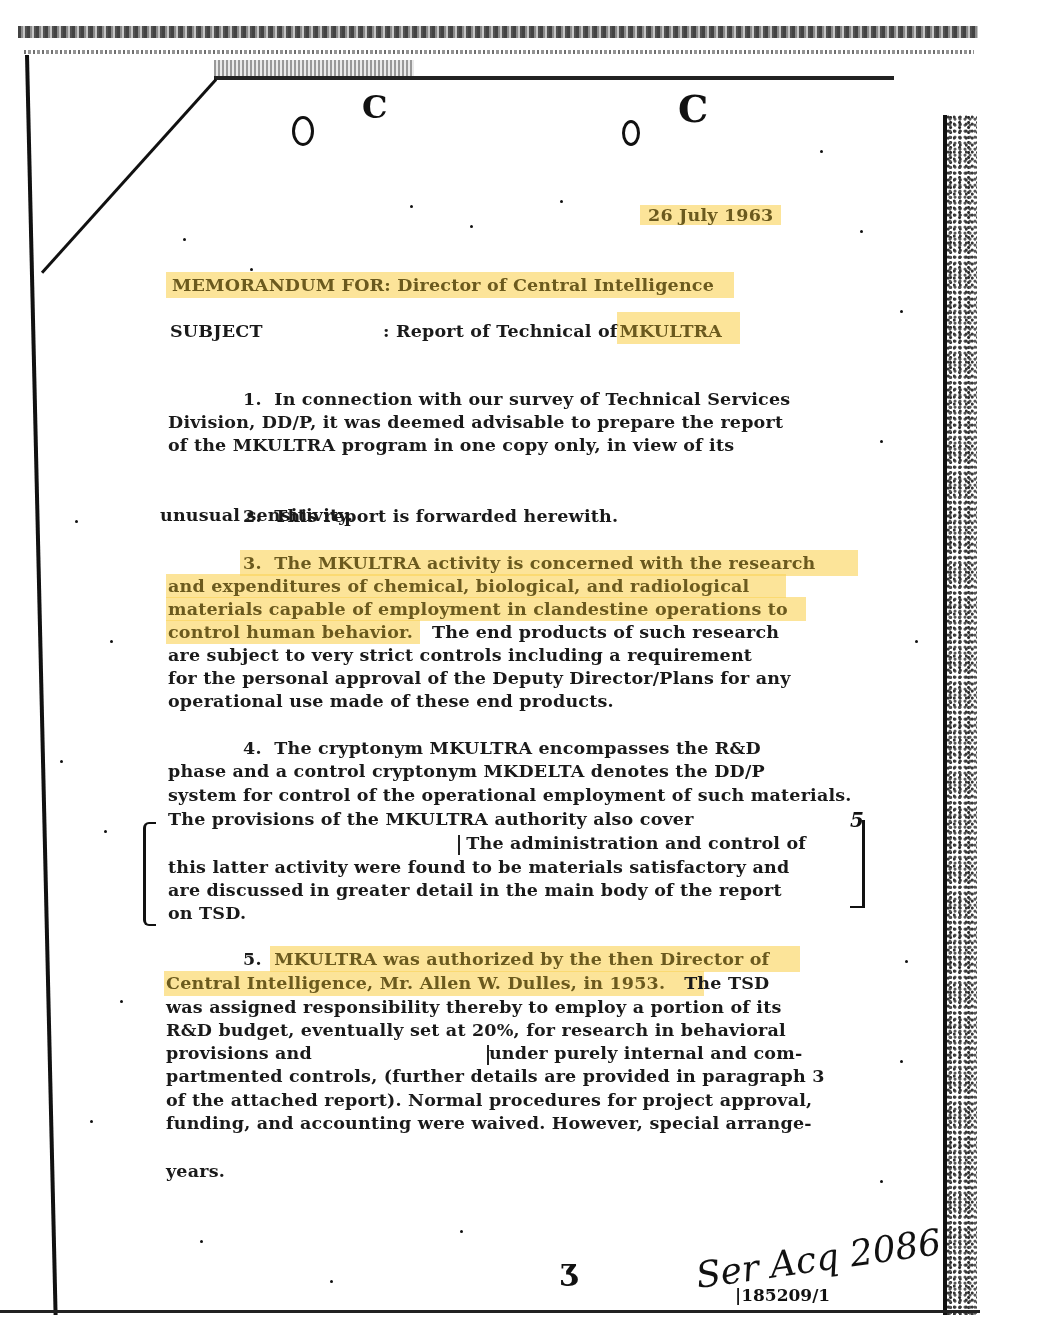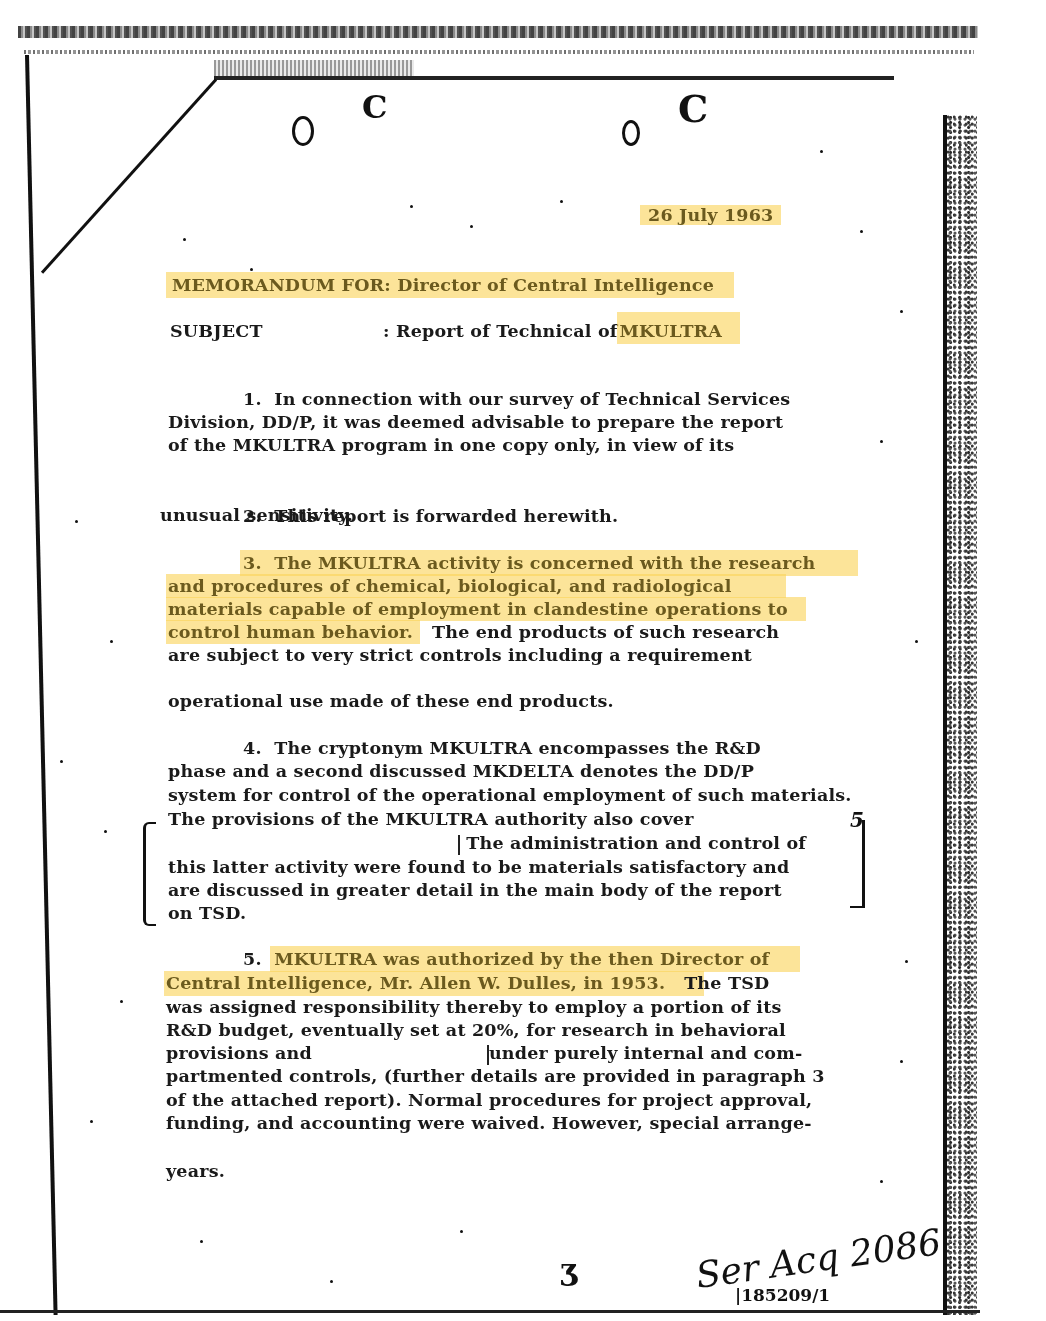--- a/index.html
+++ b/index.html
@@ -249,34 +249,35 @@
 
   <div class="hl-block" style="left:240px;top:550px;width:618px;height:26px;"></div>
   <div class="hl-block" style="left:166px;top:574px;width:620px;height:24px;"></div>
   <div class="hl-block" style="left:166px;top:597px;width:640px;height:24px;"></div>
   <div class="hl-block" style="left:166px;top:620px;width:254px;height:24px;"></div>
 
   <div class="line" style="left:243px;top:552px;">
     <span style="color:#6b5a1e">3.</span>
     &nbsp;<span style="color:#6b5a1e">The MKULTRA activity is concerned with the research</span>
   </div>
-  <div class="line" style="left:168px;top:575px;color:#6b5a1e;">and procedures of chemical, biological, and radiological</div>
+  <div class="line" style="left:168px;top:575px;color:#6b5a1e;">and expenditures of chemical, biological, and radiological</div>
   <div class="line" style="left:168px;top:598px;color:#6b5a1e;">materials capable of employment in clandestine operations to</div>
   <div class="line" style="left:168px;top:621px;">
     <span style="color:#6b5a1e">control human behavior.</span>
     &nbsp;&nbsp;<span>The end products of such research</span>
   </div>
   <div class="line" style="left:168px;top:644px;">are subject to very strict controls including a requirement</div>
+  <div class="line" style="left:168px;top:667px;">for the personal approval of the Deputy Director/Plans for any</div>
   <div class="line" style="left:168px;top:690px;">operational use made of these end products.</div>
 
   <div class="line" style="left:243px;top:737px;">
     <span>4.</span>
     &nbsp;<span>The cryptonym MKULTRA encompasses the R&amp;D</span>
   </div>
-  <div class="line" style="left:168px;top:760px;">phase and a second discussed MKDELTA denotes the DD/P</div>
+  <div class="line" style="left:168px;top:760px;">phase and a control cryptonym MKDELTA denotes the DD/P</div>
   <div class="line" style="left:168px;top:784px;">system for control of the operational employment of such materials.</div>
   <div class="line" style="left:168px;top:808px;">The provisions of the MKULTRA authority also cover</div>
   <div class="line" style="left:168px;top:832px;">
     <span class="redact" style="width:290px;border-left:none;"></span>
     <span>The administration and control of</span>
   </div>
   <div class="line" style="left:168px;top:856px;">this latter activity were found to be materials satisfactory and</div>
   <div class="line" style="left:168px;top:879px;">are discussed in greater detail in the main body of the report</div>
   <div class="line" style="left:168px;top:902px;">on TSD.</div>
   <div class="bracket-left"></div>

